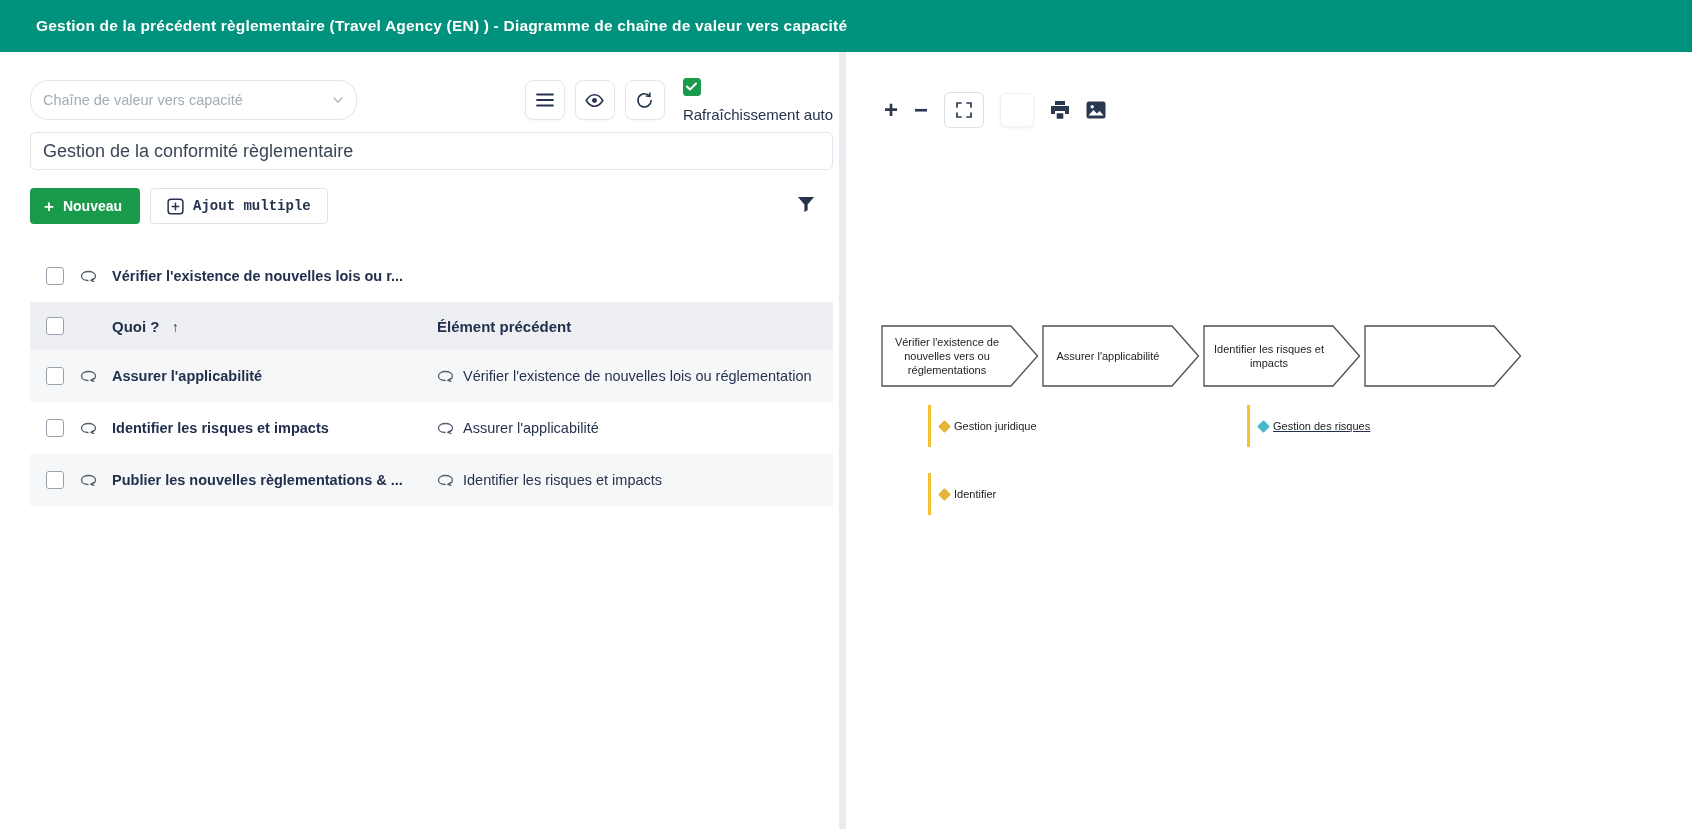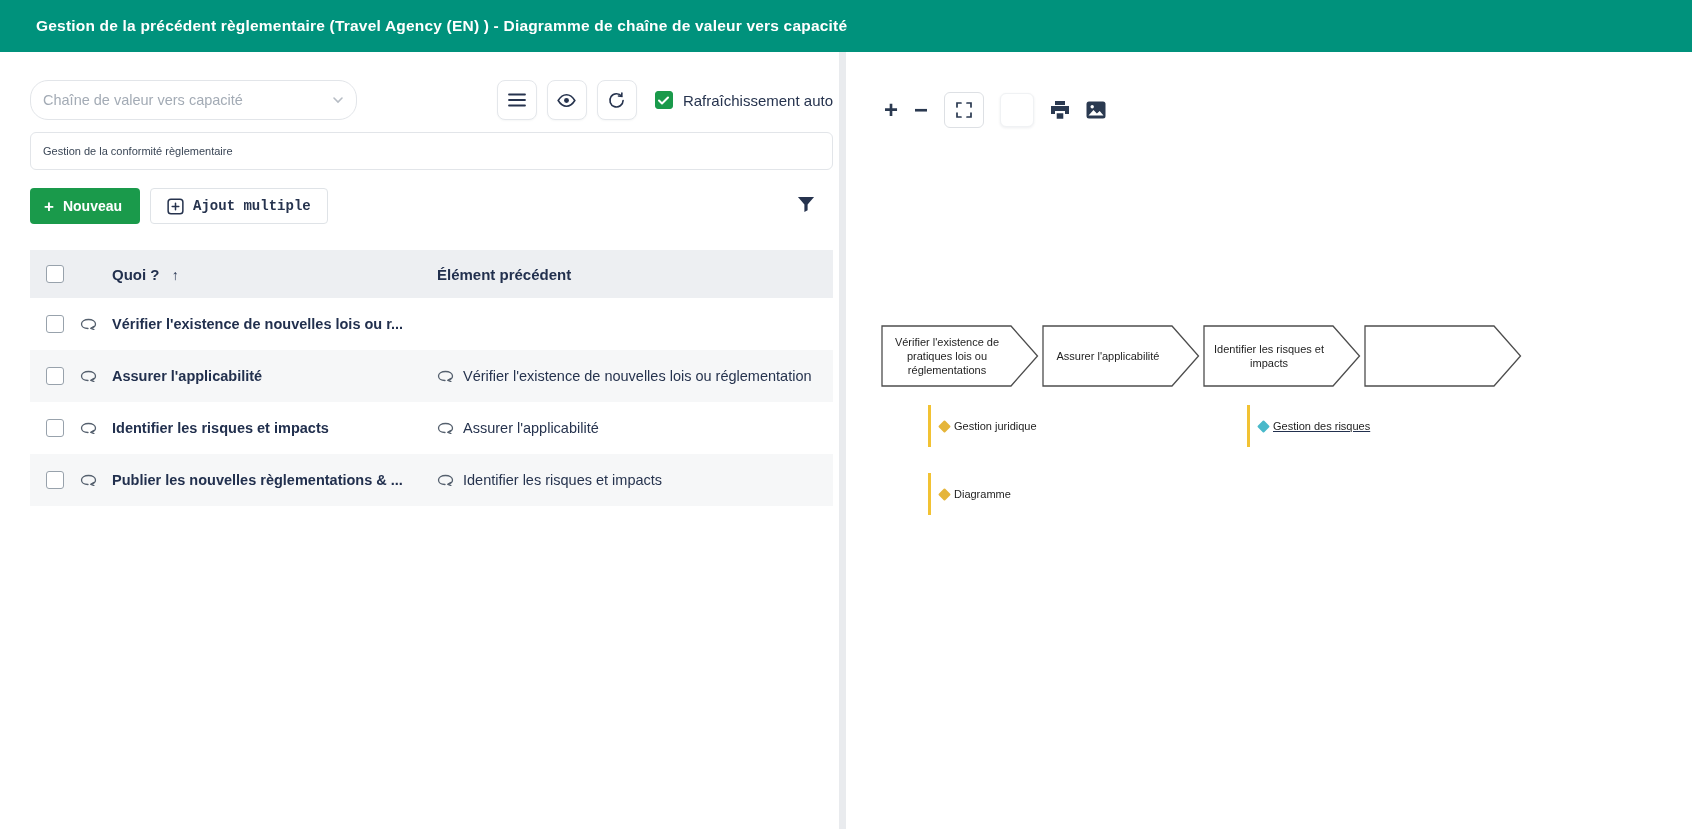--- a/index.html
+++ b/index.html
@@ -50,36 +50,36 @@
   .chev { width:12px; height:12px; flex:none; }
 
   .icon-btn-group { display:flex; gap:10px; margin-left:auto; }
   .icon-btn {
     width:40px; height:40px; background:#fff;
     border:1px solid #e4e7eb; border-radius:8px;
     display:flex; align-items:center; justify-content:center;
     cursor:pointer; box-shadow:0 1px 2px rgba(20,40,60,.04);
   }
 
-  .auto-refresh { display:flex; align-items:flex-end; gap:10px; margin-left:18px; cursor:pointer; }
+  .auto-refresh { display:flex; align-items:flex-start; gap:10px; margin-left:18px; cursor:pointer;flex-direction:column; }
   .checkbox {
     width:18px; height:18px; border-radius:3px;
     border:1.5px solid #98a2ac; background:#fff; flex:none;
   }
   .checkbox.checked {
     background:#1a9a4b; border-color:#1a9a4b;
     display:flex; align-items:center; justify-content:center;
   }
   .auto-refresh-label { font-size:15px; color:#26334e; }
 
   
   .name-input {
     margin-top:12px; width:803px; height:38px;
     border:1px solid #e2e5e9; border-radius:6px;
-    padding:0 12px; font-size:11px; color:#3a4656;
+    padding:0 12px; font-size:18px; color:#3a4656;
     font-family:"Liberation Sans", sans-serif; outline:none; display:block;
   }
 
   
   .actions-row { margin-top:18px; display:flex; align-items:center; width:803px; }
   .btn-new {
     height:36px; padding:0 18px 0 14px; border:none; border-radius:4px;
     background:#1a9a4b; color:#fff; font-weight:bold; font-size:14px;
     display:flex; align-items:center; gap:9px; cursor:pointer;
     font-family:"Liberation Sans", sans-serif;
@@ -216,44 +216,44 @@
         <span>Ajout multiple</span>
       </button>
       <button class="filter-btn">
         <svg width="18" height="17" viewBox="0 0 20 19" fill="#26334e">
             <path d="M1 1 h18 l-7.2 8.6 v6.4 l-3.6 2 v-8.4 z"></path>
           </svg>
       </button>
     </div>
 
     <div class="table">
+      <div class="t-row">
+        <div class="cell-check">
+            <span class="checkbox"></span>
+          </div>
+        <div class="cell-icon">
+          <svg width="17" height="12" viewBox="0 0 17 12" fill="none" stroke="#55606e" stroke-width="1.3" stroke-linecap="round">
+              <path d="M8 10.5 C4 10.5 1.5 8.6 1.5 6 C1.5 3.4 4.5 1.5 8.5 1.5 C12.5 1.5 15.5 3.4 15.5 6 C15.5 8 13.8 9.6 11 10.3"></path>
+              <path d="M11 10.3 l2.6 -1.8 M11 10.3 l2.9 1.3"></path>
+            </svg>
+        </div>
+        <div class="cell-what">Vérifier l'existence de nouvelles lois ou r...</div>
+        <div class="cell-pred"></div>
+      </div>
+
       <div class="t-row t-head">
         <div class="cell-check">
           <span class="checkbox"></span>
         </div>
         <div class="cell-icon"></div>
         <div class="cell-what">
           <span>Quoi ?</span>
           <span class="sort-arrow">↑</span>
         </div>
         <div style="font-weight:bold;">Élément précédent</div>
-      </div>
-
-      <div class="t-row">
-        <div class="cell-check">
-            <span class="checkbox"></span>
-          </div>
-        <div class="cell-icon">
-          <svg width="17" height="12" viewBox="0 0 17 12" fill="none" stroke="#55606e" stroke-width="1.3" stroke-linecap="round">
-              <path d="M8 10.5 C4 10.5 1.5 8.6 1.5 6 C1.5 3.4 4.5 1.5 8.5 1.5 C12.5 1.5 15.5 3.4 15.5 6 C15.5 8 13.8 9.6 11 10.3"></path>
-              <path d="M11 10.3 l2.6 -1.8 M11 10.3 l2.9 1.3"></path>
-            </svg>
-        </div>
-        <div class="cell-what">Vérifier l'existence de nouvelles lois ou r...</div>
-        <div class="cell-pred"></div>
       </div>
 
       <div class="t-row alt">
         <div class="cell-check">
             <span class="checkbox"></span>
           </div>
         <div class="cell-icon">
           <svg width="17" height="12" viewBox="0 0 17 12" fill="none" stroke="#55606e" stroke-width="1.3" stroke-linecap="round">
               <path d="M8 10.5 C4 10.5 1.5 8.6 1.5 6 C1.5 3.4 4.5 1.5 8.5 1.5 C12.5 1.5 15.5 3.4 15.5 6 C15.5 8 13.8 9.6 11 10.3"></path>
               <path d="M11 10.3 l2.6 -1.8 M11 10.3 l2.9 1.3"></path>
@@ -337,21 +337,21 @@
             <circle cx="6.2" cy="5.8" r="1.7" fill="#ffffff"></circle>
             <path d="M2.5 14.5 l5-5.5 3.4 3.6 2.8-2.6 3.8 4.5 z" fill="#ffffff"></path>
           </svg>
       </button>
     </div>
 
     <div class="chevron" style="left:35px;">
       <svg width="158" height="62" viewBox="0 0 158 62">
           <polygon points="1,1 130,1 156.5,31 130,61 1,61" fill="#ffffff" stroke="#4d4d4d" stroke-width="1.3"></polygon>
         </svg>
-      <div class="chevron-label">Vérifier l'existence de pratiques lois ou réglementations</div>
+      <div class="chevron-label">Vérifier l'existence de nouvelles vers ou réglementations</div>
     </div>
     <div class="chevron" style="left:196px;">
       <svg width="158" height="62" viewBox="0 0 158 62">
           <polygon points="1,1 130,1 156.5,31 130,61 1,61" fill="#ffffff" stroke="#4d4d4d" stroke-width="1.3"></polygon>
         </svg>
       <div class="chevron-label">Assurer l'applicabilité</div>
     </div>
     <div class="chevron" style="left:357px;">
       <svg width="158" height="62" viewBox="0 0 158 62">
           <polygon points="1,1 130,1 156.5,31 130,61 1,61" fill="#ffffff" stroke="#4d4d4d" stroke-width="1.3"></polygon>
@@ -365,21 +365,21 @@
     </div>
 
     <div class="capability" style="left:45px; top:352px;">
       <span class="cap-bar"></span>
       <span class="cap-diamond"></span>
       <span class="cap-label">Gestion juridique</span>
     </div>
     <div class="capability" style="left:45px; top:420px;">
       <span class="cap-bar"></span>
       <span class="cap-diamond"></span>
-      <span class="cap-label">Diagramme</span>
+      <span class="cap-label">Identifier</span>
     </div>
     <div class="capability" style="left:364px; top:352px;text-decoration:underline;">
       <span class="cap-bar"></span>
       <span class="cap-diamond teal"></span>
       <span class="cap-label">Gestion des risques</span>
     </div>
 
   </div>
 </div>
 

